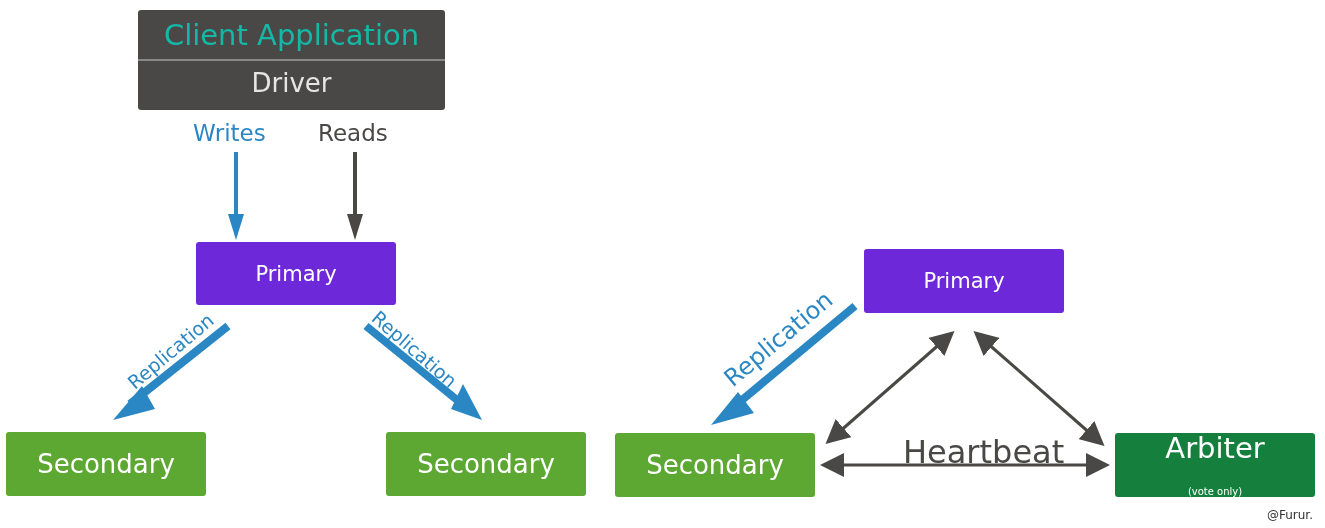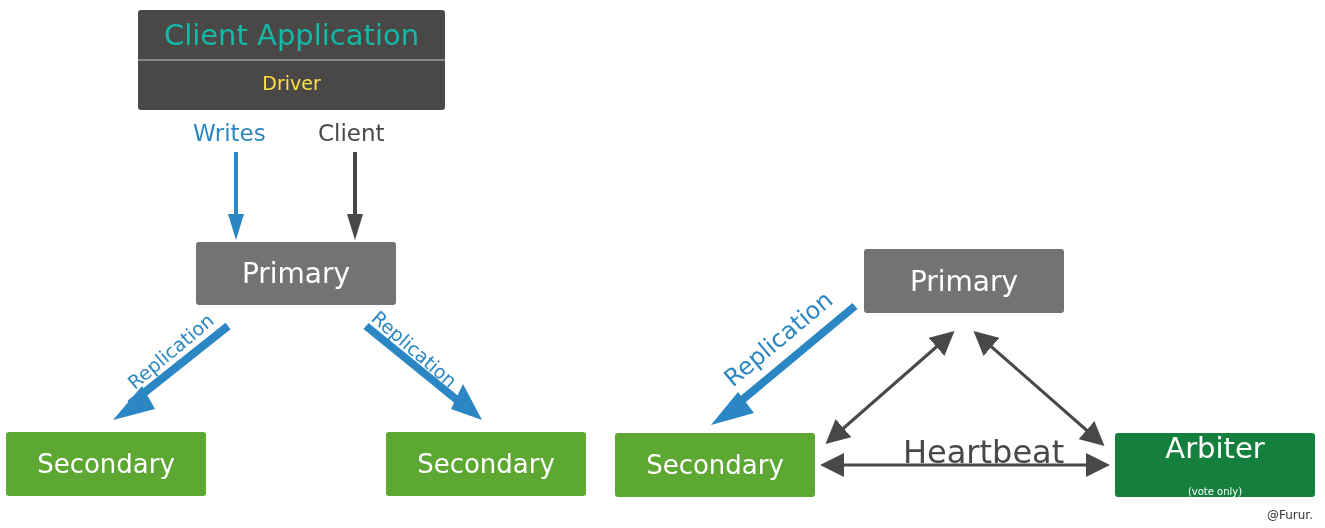--- a/index.html
+++ b/index.html
@@ -5,22 +5,22 @@
   html, body { margin: 0; padding: 0; background: #ffffff; }
   body { width: 1325px; height: 528px; position: relative; overflow: hidden;
          font-family: "DejaVu Sans", "Liberation Sans", sans-serif; }
   .box { position: absolute; display: flex; align-items: center; justify-content: center;
          color: #ffffff; border-radius: 3px; box-sizing: border-box; }
   .client { left: 138px; top: 10px; width: 307px; height: 100px; background: #4a4846; border-radius: 3px; }
   .client-top { position: absolute; left: 0; top: 0; width: 100%; height: 49px;
                 display: flex; align-items: center; justify-content: center; color: #14b8a6; font-size: 29px; }
   .client-sep { position: absolute; left: 0; top: 49px; width: 100%; height: 2px; background: #8a8885; }
   .client-bot { position: absolute; left: 0; top: 51px; width: 100%; height: 44px;
-                display: flex; align-items: center; justify-content: center; color: #fde047; font-size: 19px; }
-  .primary { background: #737373; font-size: 28px; }
+                display: flex; align-items: center; justify-content: center; color: #e5e5e5; font-size: 26px; }
+  .primary { background: #6d28d9; font-size: 21px; }
   .secondary { background: #5da832; font-size: 26px; }
   .arbiter { background: #15803d; flex-direction: column; }
   .arbiter .main { font-size: 29px; line-height: 30px; }
   .arbiter .sub { font-size: 10px; line-height: 10px; margin-top: 24px; }
   .label { position: absolute; font-size: 23px; }
   .lbl-writes { left: 193px; top: 120px; color: #2b87c3; }
   .lbl-reads { left: 318px; top: 120px; color: #4a4846; }
   .lbl-heartbeat { left: 903px; top: 433px; color: #4a4846; font-size: 32px; }
   .rot { position: absolute; color: #2b87c3; font-size: 19px; white-space: nowrap; transform-origin: center center; }
   .credit { position: absolute; right: 12px; top: 508px; font-size: 12px; color: #333; }
@@ -29,21 +29,21 @@
 </head>
 <body>
 
 <div class="box client">
   <div class="client-top">Client Application</div>
   <div class="client-sep"></div>
   <div class="client-bot">Driver</div>
 </div>
 
 <div class="label lbl-writes">Writes</div>
-<div class="label lbl-reads">Client</div>
+<div class="label lbl-reads">Reads</div>
 
 <div class="box primary" style="left:196px;top:242px;width:200px;height:63px;">Primary</div>
 
 <div class="box secondary" style="left:6px;top:432px;width:200px;height:64px;">Secondary</div>
 <div class="box secondary" style="left:386px;top:432px;width:200px;height:64px;">Secondary</div>
 
 <div class="rot" style="left:118px;top:340px;transform:rotate(-40deg);">Replication</div>
 <div class="rot" style="left:362px;top:338px;transform:rotate(41deg);">Replication</div>
 
 <div class="box primary" style="left:864px;top:249px;width:200px;height:64px;">Primary</div>

